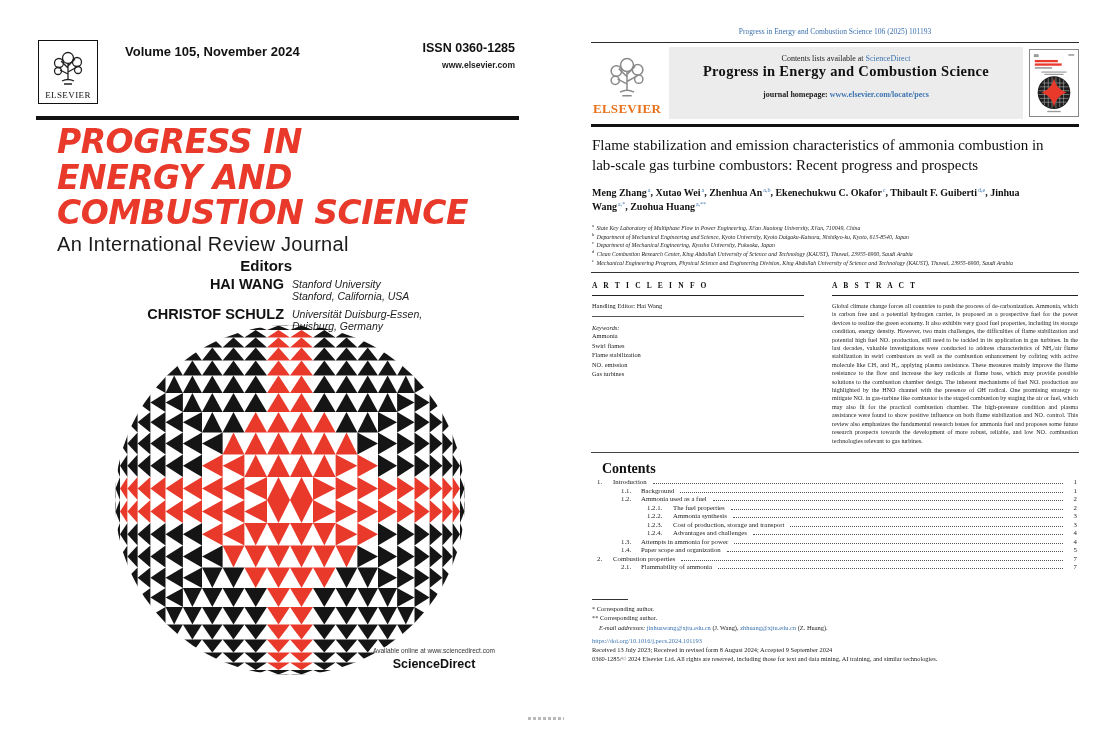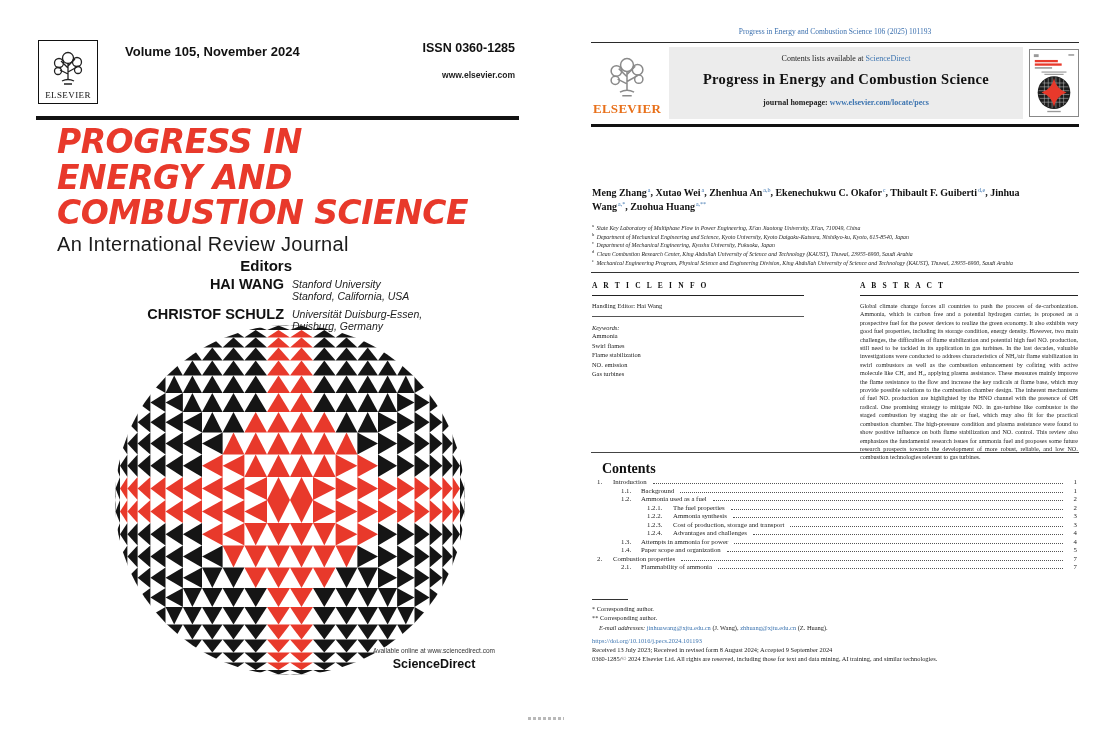--- a/index.html
+++ b/index.html
@@ -9,21 +9,21 @@
 
   
   #cover{position:absolute; left:30px; top:0; width:495px; height:741px; background:#fff;}
   .logo-box{position:absolute; left:8px; top:40px; width:60px; height:64px; border:1.5px solid #111;
             display:flex; flex-direction:column; align-items:center; justify-content:flex-end; padding:3px 2px;}
   .logo-box .tree{width:34px; height:38px; color:#222;}
   .logo-box .pub{font-family:"Liberation Serif",serif; font-size:9px; letter-spacing:.4px; color:#111; margin-top:2px;}
   .cover-vol{position:absolute; left:95px; top:44px; font-family:"Liberation Sans",sans-serif; font-weight:bold; font-size:13px; color:#111;}
   .cover-right{position:absolute; right:10px; top:41px; text-align:right; font-family:"Liberation Sans",sans-serif;}
   .cover-issn{font-weight:bold; font-size:12.5px; color:#111;margin-left:28px;}
-  .cover-web{font-weight:bold; font-size:8.5px; color:#222; margin-top:15px;}
+  .cover-web{font-weight:bold; font-size:8.5px; color:#222; margin-top:5px;}
   .cover-rule{position:absolute; left:6px; right:6px; top:116px; height:4px; background:#121212;}
   .cover-title{position:absolute; left:27px; top:124px; font-family:"DejaVu Sans",sans-serif; font-weight:800;
                font-size:33px; line-height:1.08; letter-spacing:-.5px; color:var(--red);font-style:italic;}
   .cover-sub{position:absolute; left:27px; top:233px; font-family:"Liberation Sans",sans-serif; font-size:20px;
              letter-spacing:.3px; color:#1b1b1b;}
   .editors{position:absolute; left:0; top:257px; width:460px; font-family:"Liberation Sans",sans-serif;}
   .editors .ed-head{width:262px; text-align:right; font-weight:bold; font-size:15px; color:#111; margin-bottom:2px;}
   .ed-row{display:flex; margin-bottom:3px;}
   .ed-name{width:262px; text-align:right; font-weight:bold; font-size:14.5px; color:#111; padding-right:8px; flex:none;}
   .ed-aff{font-style:italic; font-size:10.5px; color:#222; line-height:1.18; padding-top:2px;}
@@ -35,33 +35,33 @@
   
   #paper{position:absolute; left:585px; top:0; width:500px; height:741px; background:#fff;}
   .cite{position:absolute; left:0; right:0; top:27px; text-align:center; font-size:7.5px; color:#3a6fae;}
   .rule1{position:absolute; left:6px; right:6px; top:42px; height:1px; background:#2a2a2a;}
   .banner{position:absolute; left:6px; right:6px; top:47px; height:72px; display:flex; align-items:stretch;}
   .b-logo{width:72px; flex:none; display:flex; flex-direction:column; align-items:center; justify-content:flex-end; padding-bottom:2px;}
   .b-logo .tree{width:40px; height:46px; color:#8a8a8a;}
   .b-logo .pub{font-size:13px; font-weight:bold; color:var(--orange); letter-spacing:.3px;}
   .b-gray{flex:1; background:#ececec; margin:0 6px; text-align:center; padding-top:7px;}
   .b-line1{font-size:8px; font-weight:normal; color:#222;}
-  .b-journal{font-size:14.5px; font-weight:bold; color:#111; margin-top:8px; letter-spacing:.3px;}
+  .b-journal{font-size:14.5px; font-weight:bold; color:#111; letter-spacing:.3px;}
   .b-home{font-size:8px; font-weight:bold; color:#222; margin-top:10px;}
   .link{color:var(--link);}
   .b-thumb{width:50px; height:68px; flex:none; border:1px solid #888; background:#fff; align-self:center;}
   .rule2{position:absolute; left:6px; right:6px; top:124px; height:3px; background:#111;}
   .p-title{position:absolute; left:7px; right:32px; top:136px; font-size:15px; line-height:1.3; color:#111;}
   .p-authors{position:absolute; left:7px; right:30px; top:186px; font-size:10px; font-weight:bold; color:#111; line-height:1.4;}
   .p-authors sup{font-size:6px; font-weight:normal; color:var(--link); margin-left:1px;}
   .p-affils{position:absolute; left:7px; right:12px; top:223px; font-size:5.8px; line-height:1.16; color:#222;}
   .p-affils .aff{font-style:italic;}
   .p-affils sup{font-size:4.5px; font-style:normal; margin-right:1px;}
   .rule3{position:absolute; left:6px; right:6px; top:272px; height:1px; background:#333;}
-  .info-grid{position:absolute; left:7px; right:7px; top:281px; display:flex;gap:28px;}
+  .info-grid{position:absolute; left:7px; right:7px; top:281px; display:flex;}
   .col-info{width:212px; flex:none; margin-right:28px;}
   .col-abs{flex:1;}
   .sec-head{font-size:7.5px; font-weight:bold; letter-spacing:2.2px; color:#111;}
   .hrule{height:1px; background:#222; margin:5px 0 6px 0;}
   .hrule.lite{background:#555; margin:7px 0;}
   .h-editor{font-size:6.4px; color:#222; margin-top:2px;}
   .kw-label{font-size:6.4px; font-style:italic; color:#222; margin-top:4px;}
   .kw{font-size:6.4px; color:#222; line-height:1.5;}
   .abs-text{font-size:6.1px; line-height:1.38; text-align:justify; color:#1c1c1c; margin-top:2px;}
   .rule4{position:absolute; left:6px; right:6px; top:452px; height:1px; background:#444;}
@@ -770,20 +770,21 @@
             <path d="M19 28 v30 M23 27 v32 M27 27 v32 M31 28 v30 M15 30 v26 M35 30 v26"></path>
           </g>
           <path class="fill-red" d="M25 28 Q27 39 38 43 Q27 47 25 58 Q23 47 12 43 Q23 39 25 28 Z"></path>
         </g>
         <rect x="18" y="62" width="14" height="1.4" fill="#999"></rect>
       </svg>
     </div>
 
     <div class="rule2"></div>
 
+    <div class="p-title">Flame stabilization and emission characteristics of ammonia combustion in lab-scale gas turbine combustors: Recent progress and prospects</div>
     <div class="p-authors" id="authors-line"><span>Meng Zhang</span><sup>a</sup>, <span>Xutao Wei</span><sup>a</sup>, <span>Zhenhua An</span><sup>a,b</sup>, <span>Ekenechukwu C. Okafor</span><sup>c</sup>, <span>Thibault F. Guiberti</span><sup>d,e</sup>, <span>Jinhua Wang</span><sup>a,*</sup>, <span>Zuohua Huang</span><sup>a,**</sup></div>
     <div class="p-affils" id="affils">
         <div><sup>a</sup><span class="aff"> State Key Laboratory of Multiphase Flow in Power Engineering, Xi'an Jiaotong University, Xi'an, 710049, China</span></div>
         <div><sup>b</sup><span class="aff"> Department of Mechanical Engineering and Science, Kyoto University, Kyoto Daigaku-Katsura, Nishikyo-ku, Kyoto, 615-8540, Japan</span></div>
         <div><sup>c</sup><span class="aff"> Department of Mechanical Engineering, Kyushu University, Fukuoka, Japan</span></div>
         <div><sup>d</sup><span class="aff"> Clean Combustion Research Center, King Abdullah University of Science and Technology (KAUST), Thuwal, 23955-6900, Saudi Arabia</span></div>
         <div><sup>e</sup><span class="aff"> Mechanical Engineering Program, Physical Science and Engineering Division, King Abdullah University of Science and Technology (KAUST), Thuwal, 23955-6900, Saudi Arabia</span></div>
       </div>
     <div class="rule3"></div>
 

